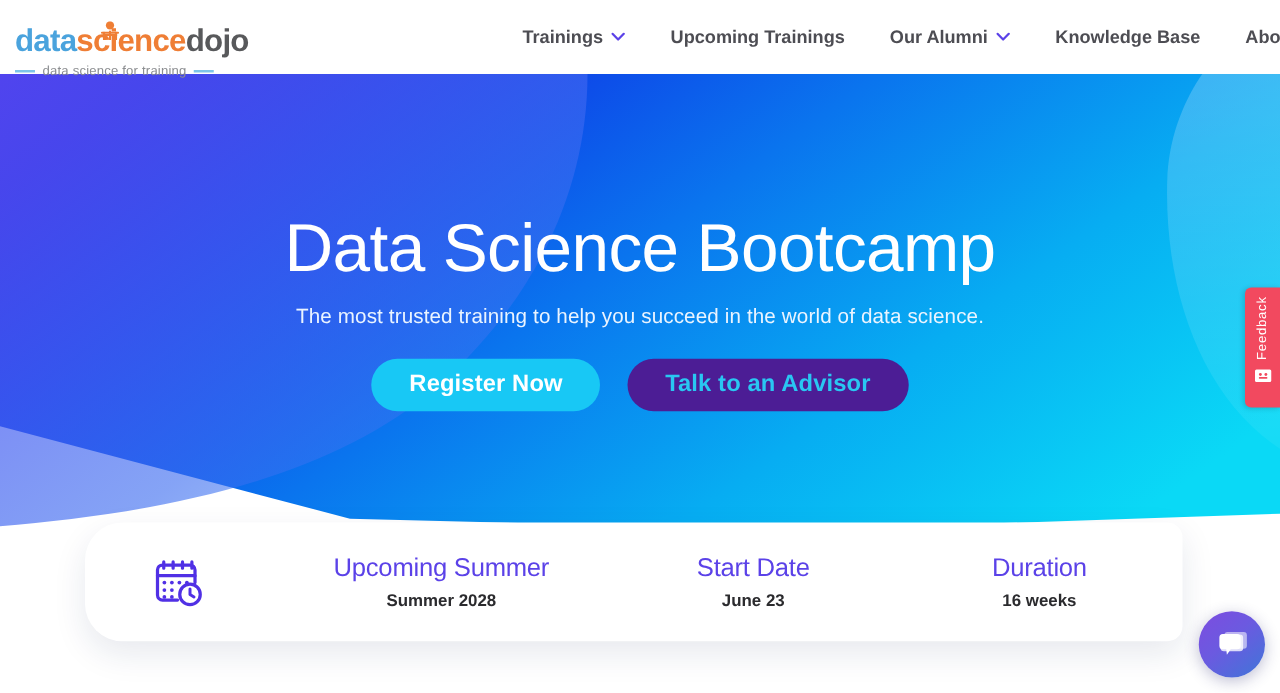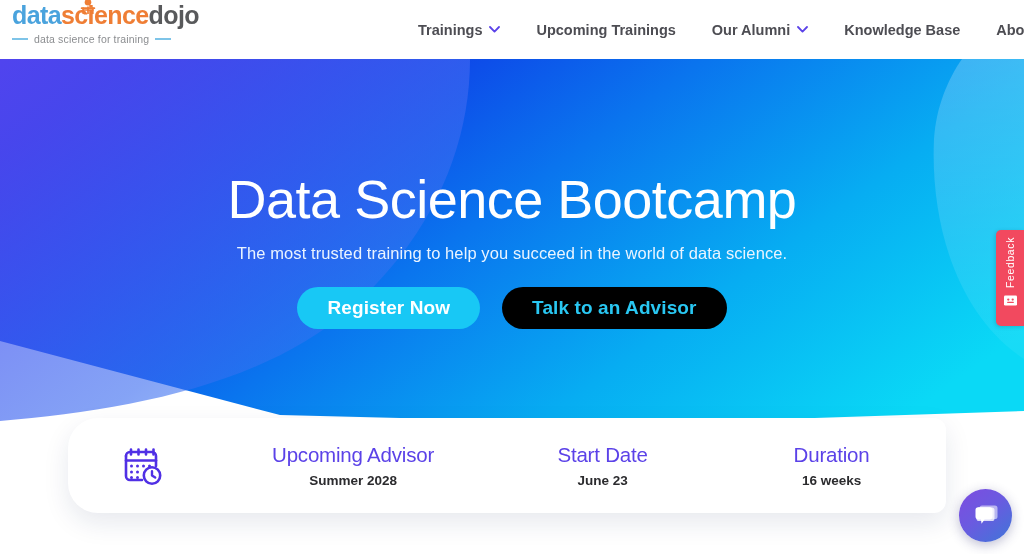--- a/index.html
+++ b/index.html
@@ -13,21 +13,21 @@
 
   .page { position:relative; width:1024px; height:554px; background:#fff; }
 
   
   .header {
     position:absolute; top:0; left:0; width:1024px; height:59px;
     background:#ffffff; z-index:40;
     display:flex; align-items:center;
   }
 
-  .logo { position:absolute; left:8px; top:0; width:180px; height:48px; }
+  .logo { position:absolute; left:8px; top:18px; width:180px; height:48px; }
   .logo-word {
     font-size:25px; font-weight:bold; letter-spacing:-0.6px;
     position:absolute; left:4px; top:1px; white-space:nowrap;
   }
   .logo-word .p1 { color:#4aa3dd; }
   .logo-word .p2 { color:#ef7e35; }
   .logo-word .p3 { color:#58595b; }
   .logo-mark {
     position:absolute; left:72px; top:-1px; width:16px; height:15px;
   }
@@ -73,21 +73,21 @@
   .hero-btns {
     margin-top:24px; display:flex; gap:22px; pointer-events:auto;
   }
   .btn {
     border:none; border-radius:999px; cursor:pointer;
     font-size:19px; font-weight:bold; letter-spacing:0.1px;
     padding:0 30px; height:42px; line-height:42px;
     font-family:"Liberation Sans", sans-serif;
   }
   .btn-primary { background:#18c8f5; color:#ffffff; min-width:134px; }
-  .btn-secondary { background:#000000; color:#29c7f2; min-width:156px; }
+  .btn-secondary { background:#4c1d95; color:#29c7f2; min-width:156px; }
 
   
   .info-card {
     position:absolute; left:68px; top:418px; width:878px; height:95px;
     background:#ffffff; border-radius:30px 12px 12px 30px;
     box-shadow:0 10px 26px rgba(20,40,90,0.10);
     z-index:20; display:flex; align-items:center;
   }
   .info-icon { width:150px; display:flex; justify-content:center; align-items:center; }
   .info-cols { flex:1; display:flex; align-items:center; }
@@ -237,21 +237,21 @@
             <circle cx="15.5" cy="32.5" r="1.5"></circle>
         </g>
         <circle cx="30" cy="30.5" r="8.2" fill="#ffffff" stroke="#5030e5" stroke-width="2.6"></circle>
         <path d="M30 26.2 V30.6 L33.2 32.6" stroke="#5030e5" stroke-width="2.4" fill="none" stroke-linecap="round" stroke-linejoin="round"></path>
       </svg>
     </div>
 
     <div class="info-cols">
 
       <div class="info-col c1">
-        <div class="info-label">Upcoming Advisor</div>
+        <div class="info-label">Upcoming Summer</div>
         <div class="info-value">Summer 2028</div>
       </div>
 
       <div class="info-col">
         <div class="info-label">Start Date</div>
         <div class="info-value">June 23</div>
       </div>
 
       <div class="info-col">
         <div class="info-label">Duration</div>

